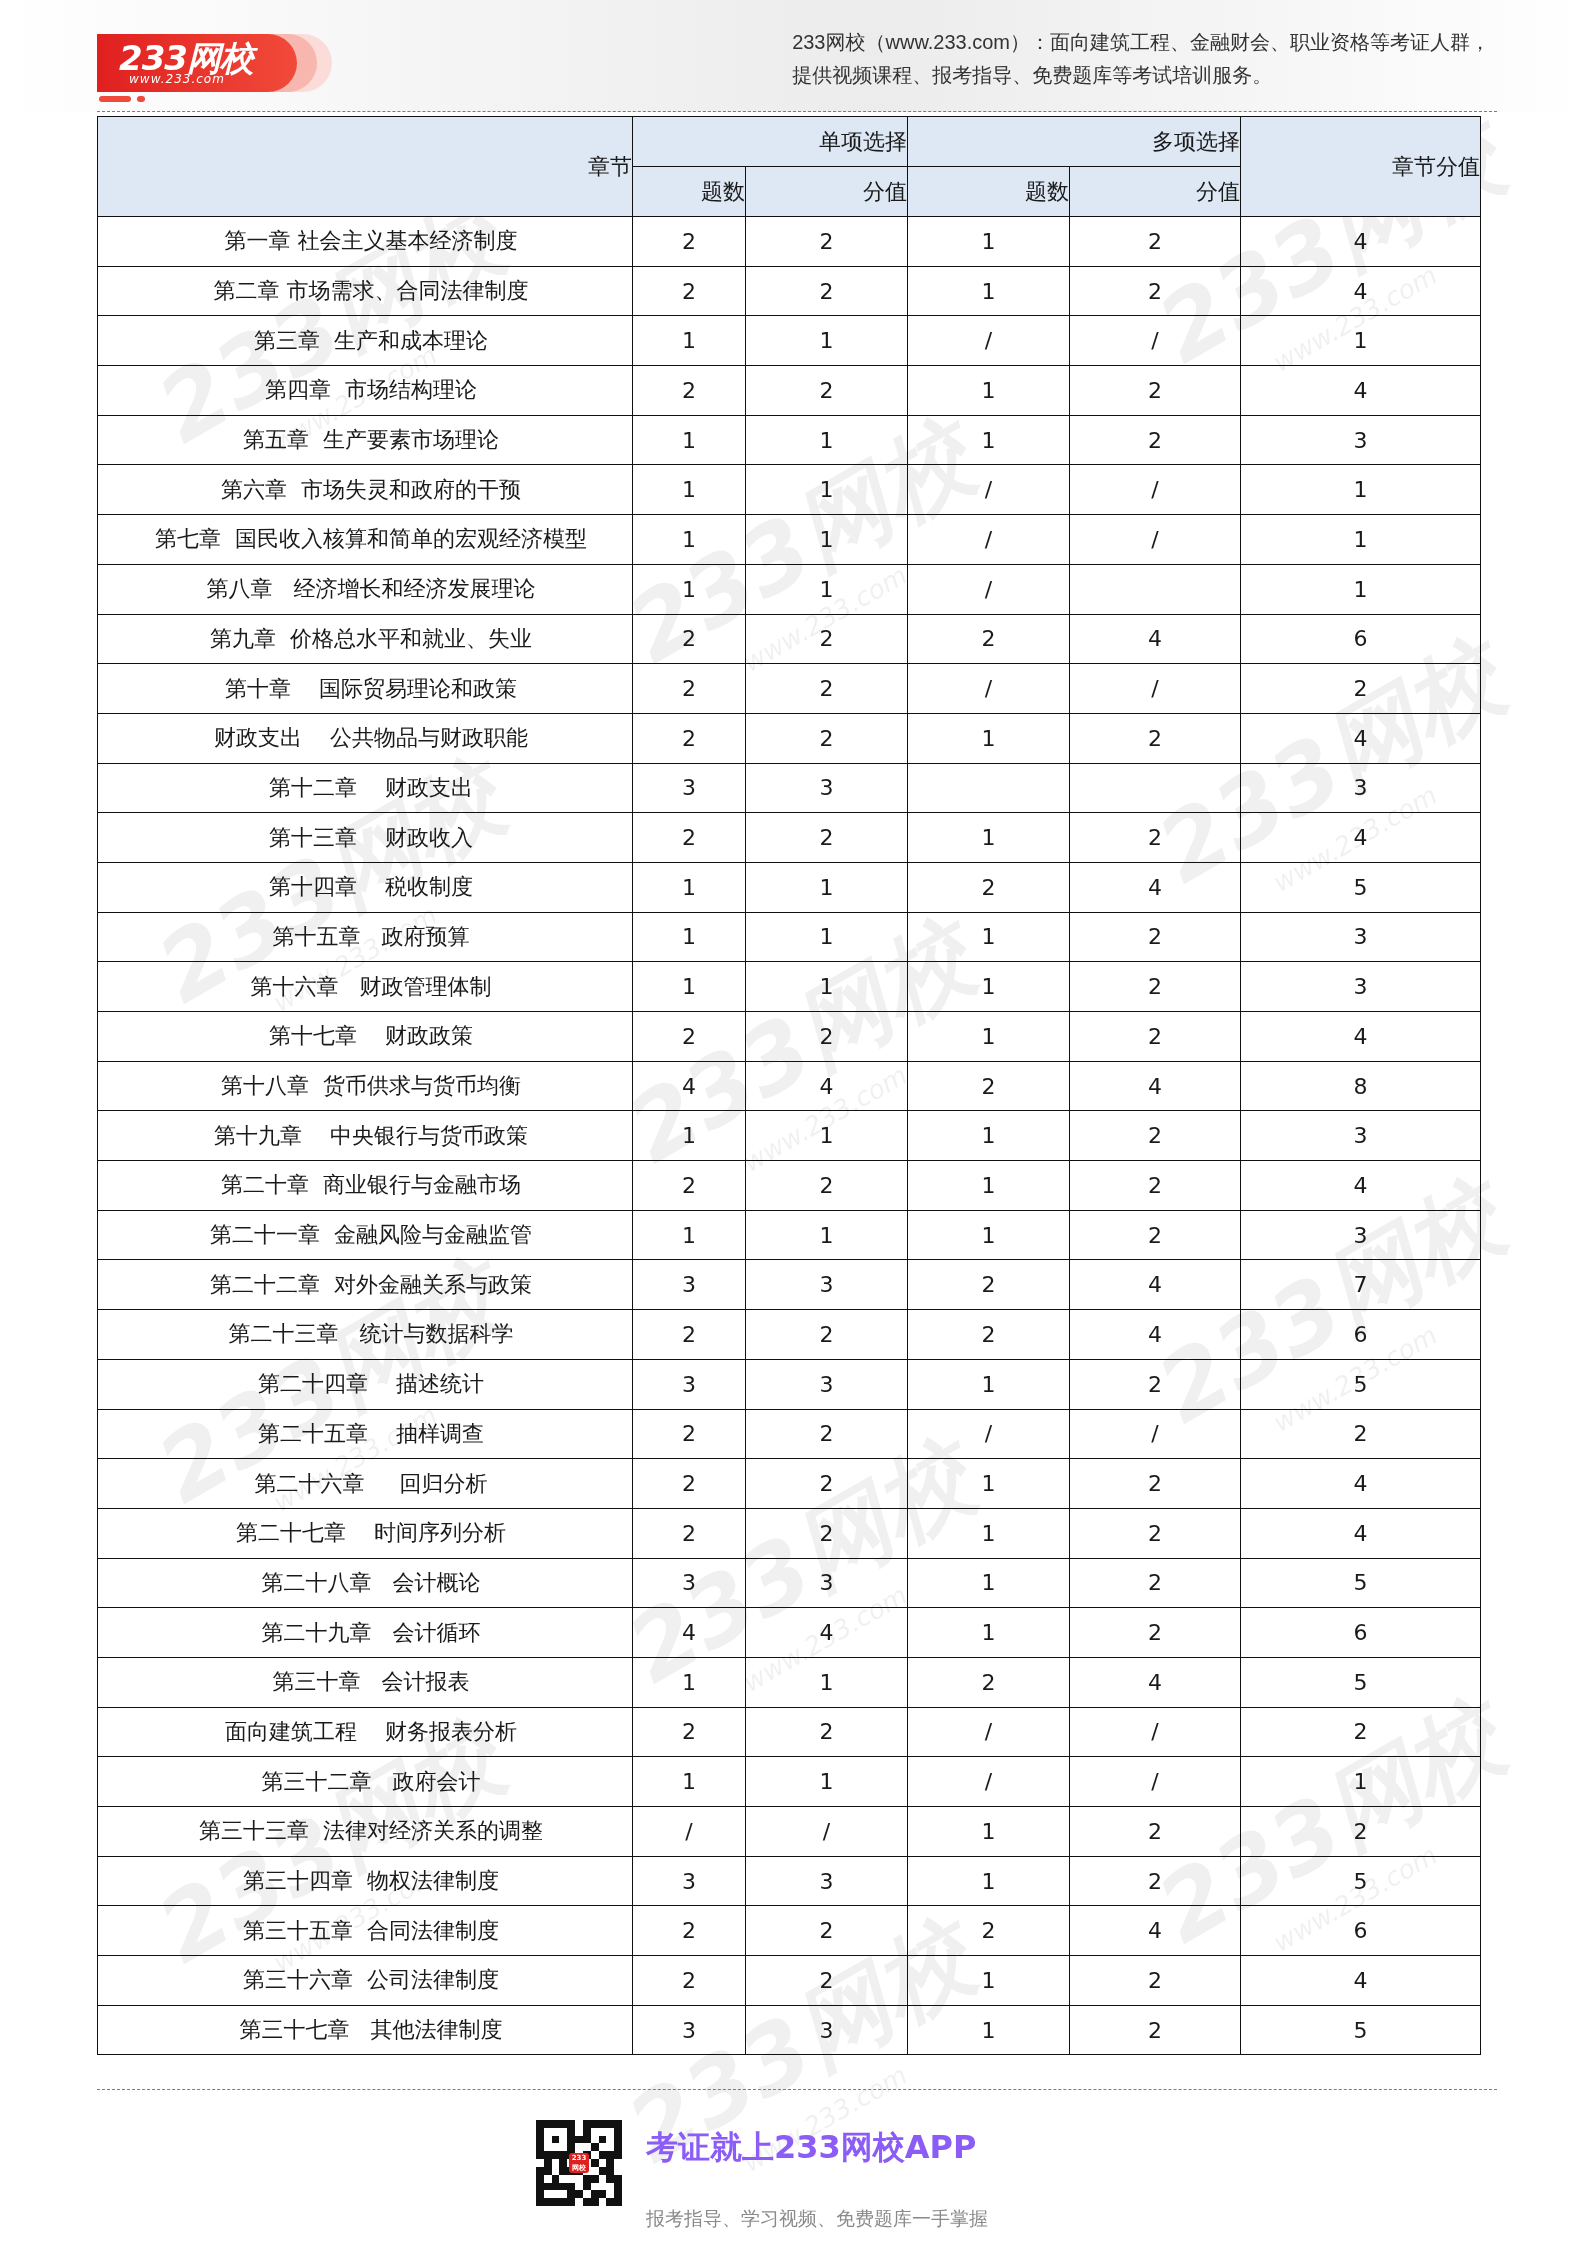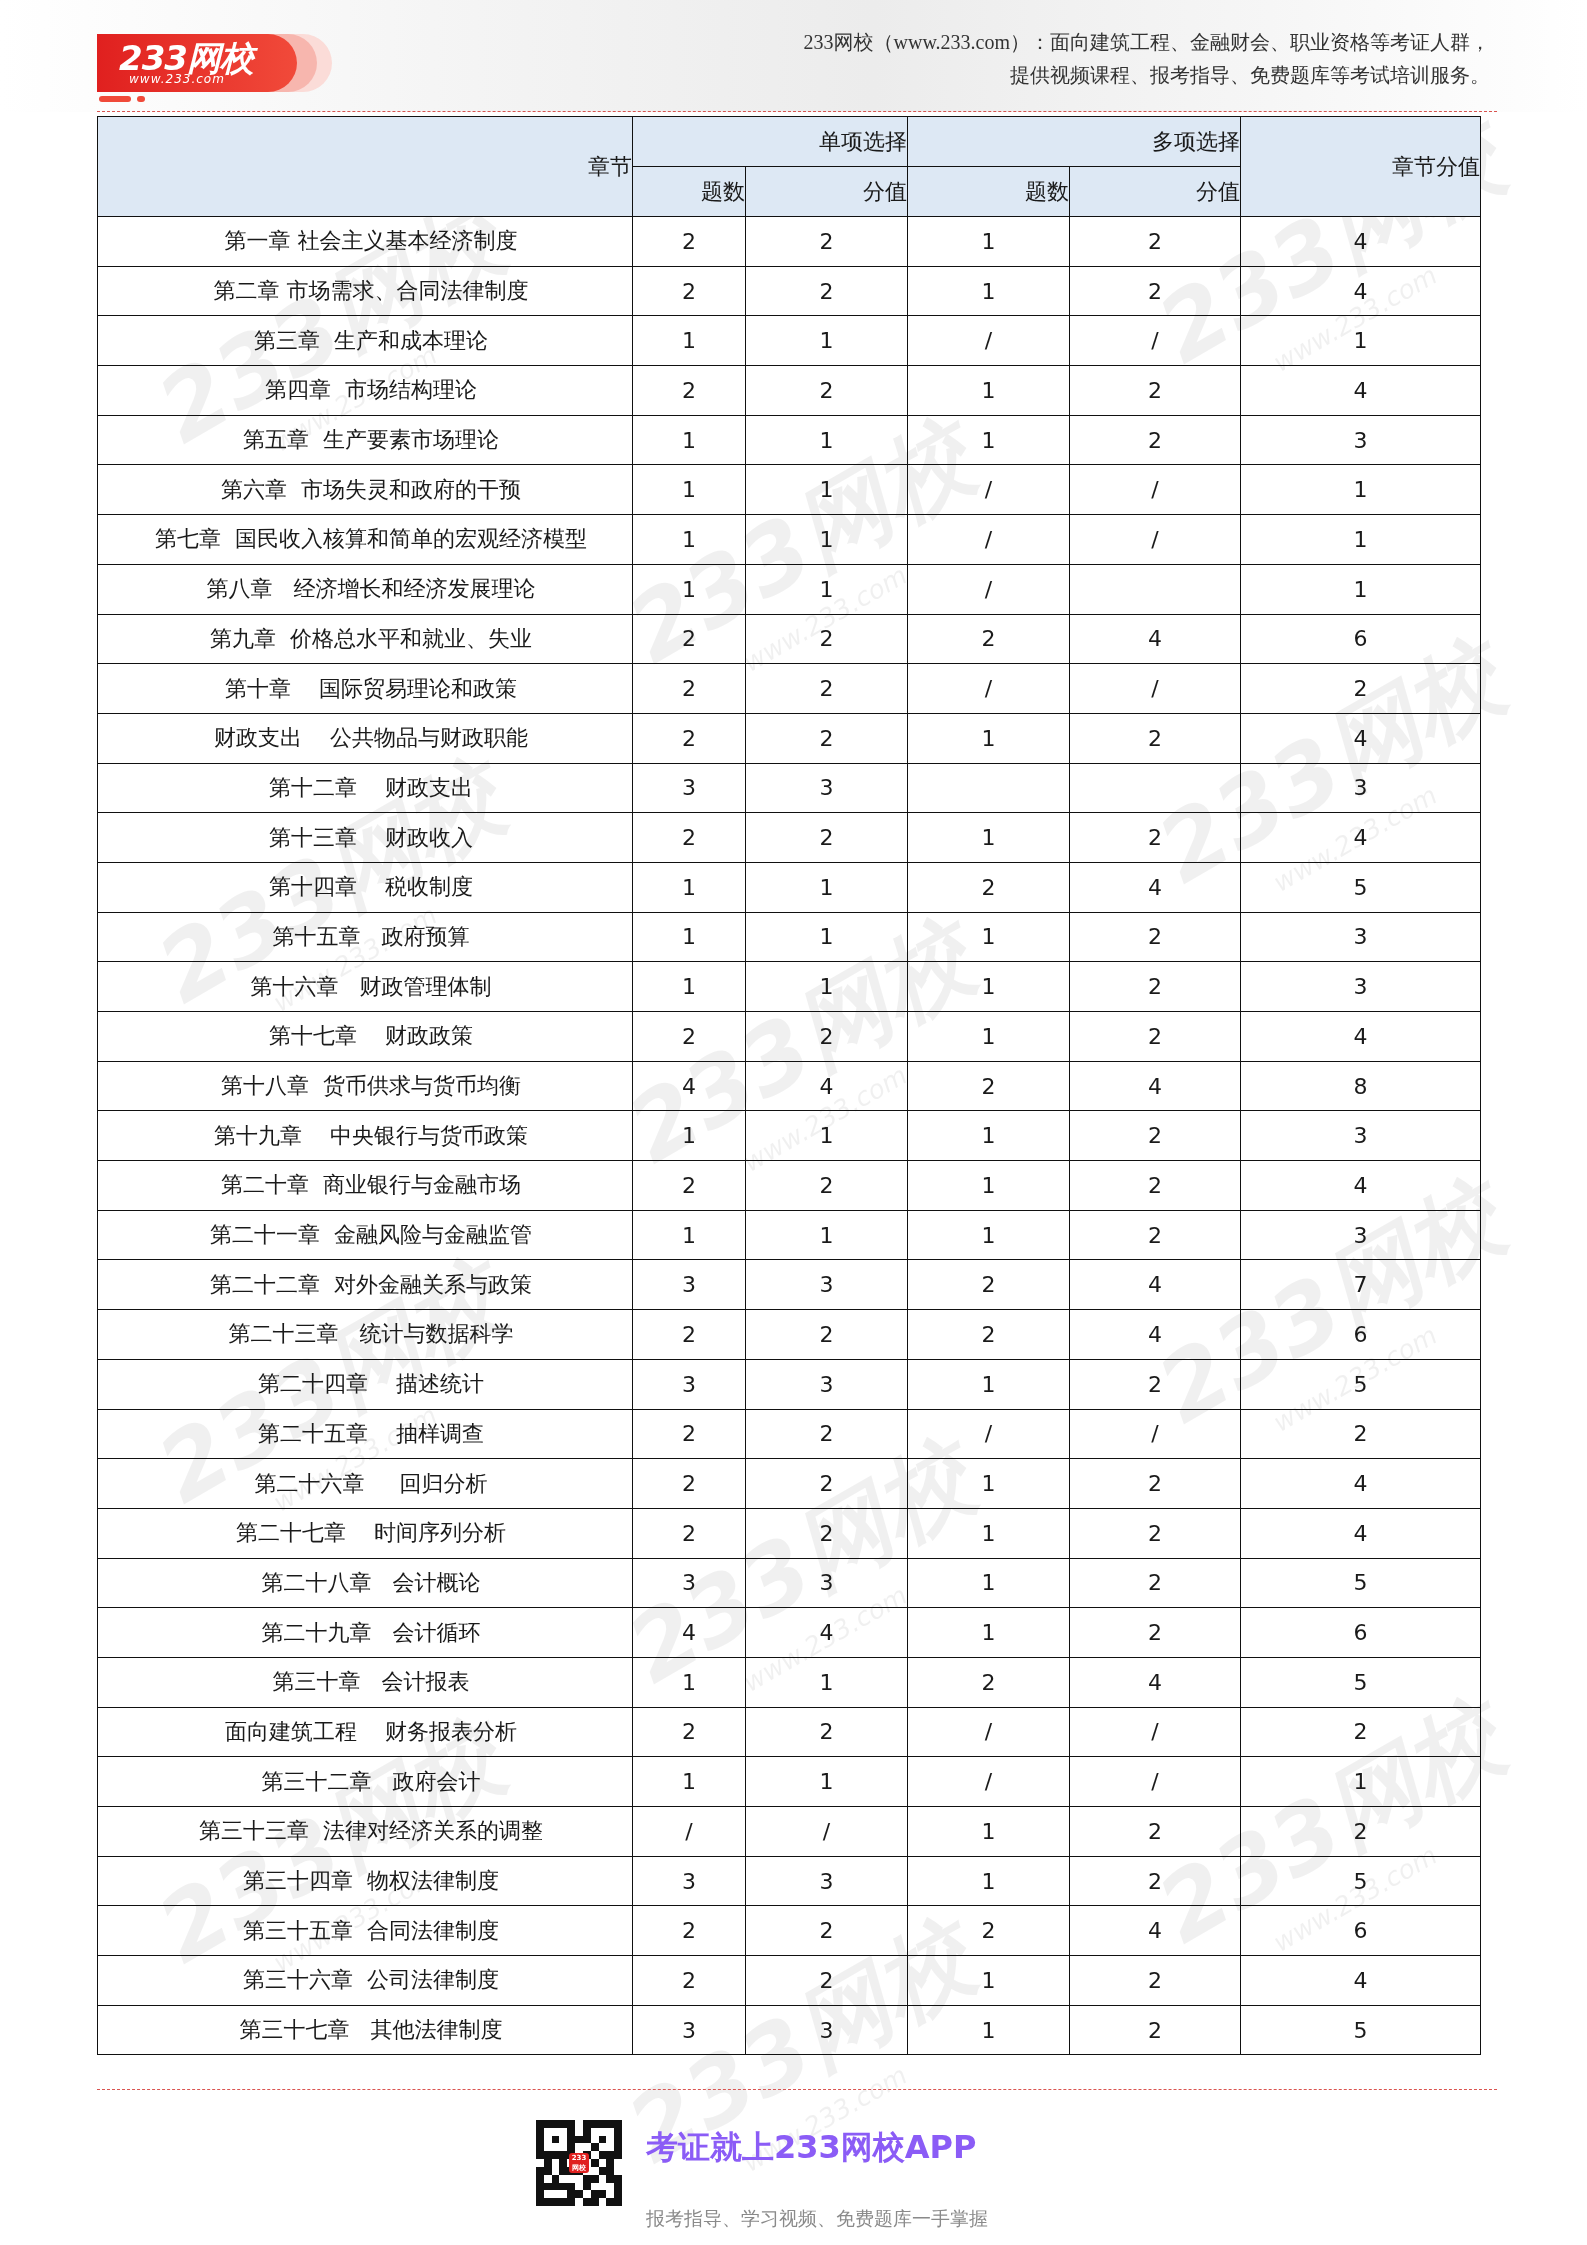--- a/index.html
+++ b/index.html
@@ -31,22 +31,22 @@
     position: absolute; left: 22px; top: 2px; font-size: 34px; font-weight: bold; font-style: italic;
     color: #fff; letter-spacing: -1px;
   }
   .logo-url {
     position: absolute; left: 32px; top: 38px; font-size: 12px; font-style: italic; color: #fff; letter-spacing: 1px;
   }
   .logo-dot1 { position: absolute; left: 2px; top: 62px; width: 32px; height: 6px; background: #f04a3a; border-radius: 3px; }
   .logo-dot2 { position: absolute; left: 40px; top: 62px; width: 8px; height: 6px; background: #f04a3a; border-radius: 3px; }
 
   .tagline {
-    position: absolute; right: 97px; top: 26px; text-align: right; font-size: 20px; line-height: 33px; color: #333;
-    font-family: Liberation Serif, serif;
+    position: absolute; right: 97px; top: 26px; text-align: left; font-size: 20px; line-height: 33px; color: #333;
+    font-family: Liberation Sans, sans-serif;
   }
   .divider-top {
     position: absolute; left: 97px; top: 111px; width: 1400px; border-top: 1px dashed #d9534f;
   }
   .divider-bottom {
     position: absolute; left: 97px; top: 2089px; width: 1400px; border-top: 1px dashed #d9534f;
   }
 
   table.scores {
     position: absolute; left: 97px; top: 116px; border-collapse: collapse; table-layout: fixed;

